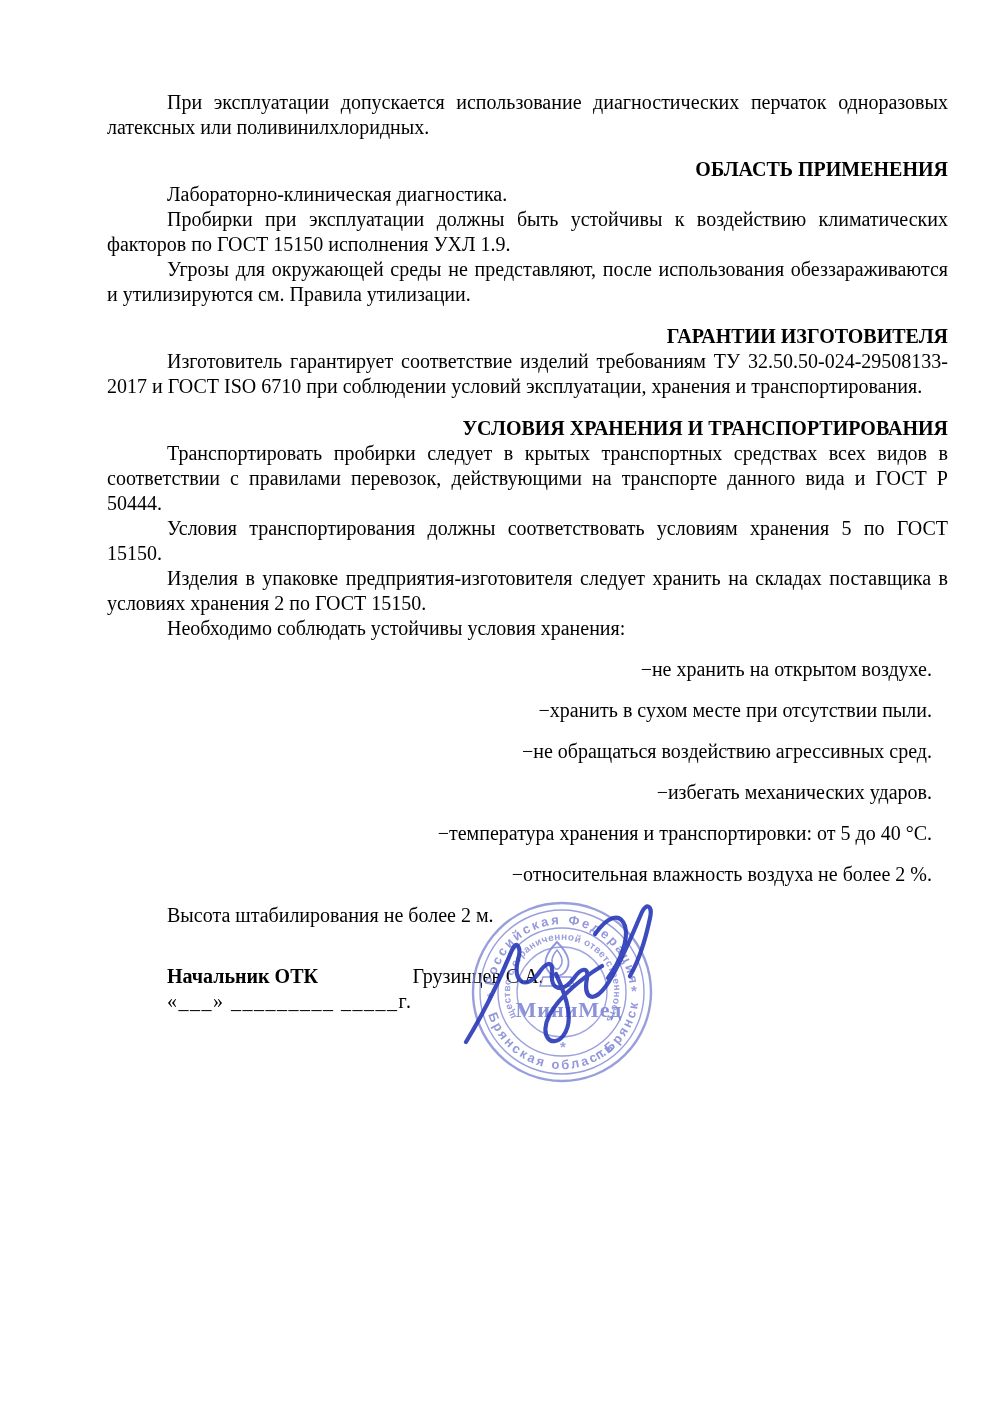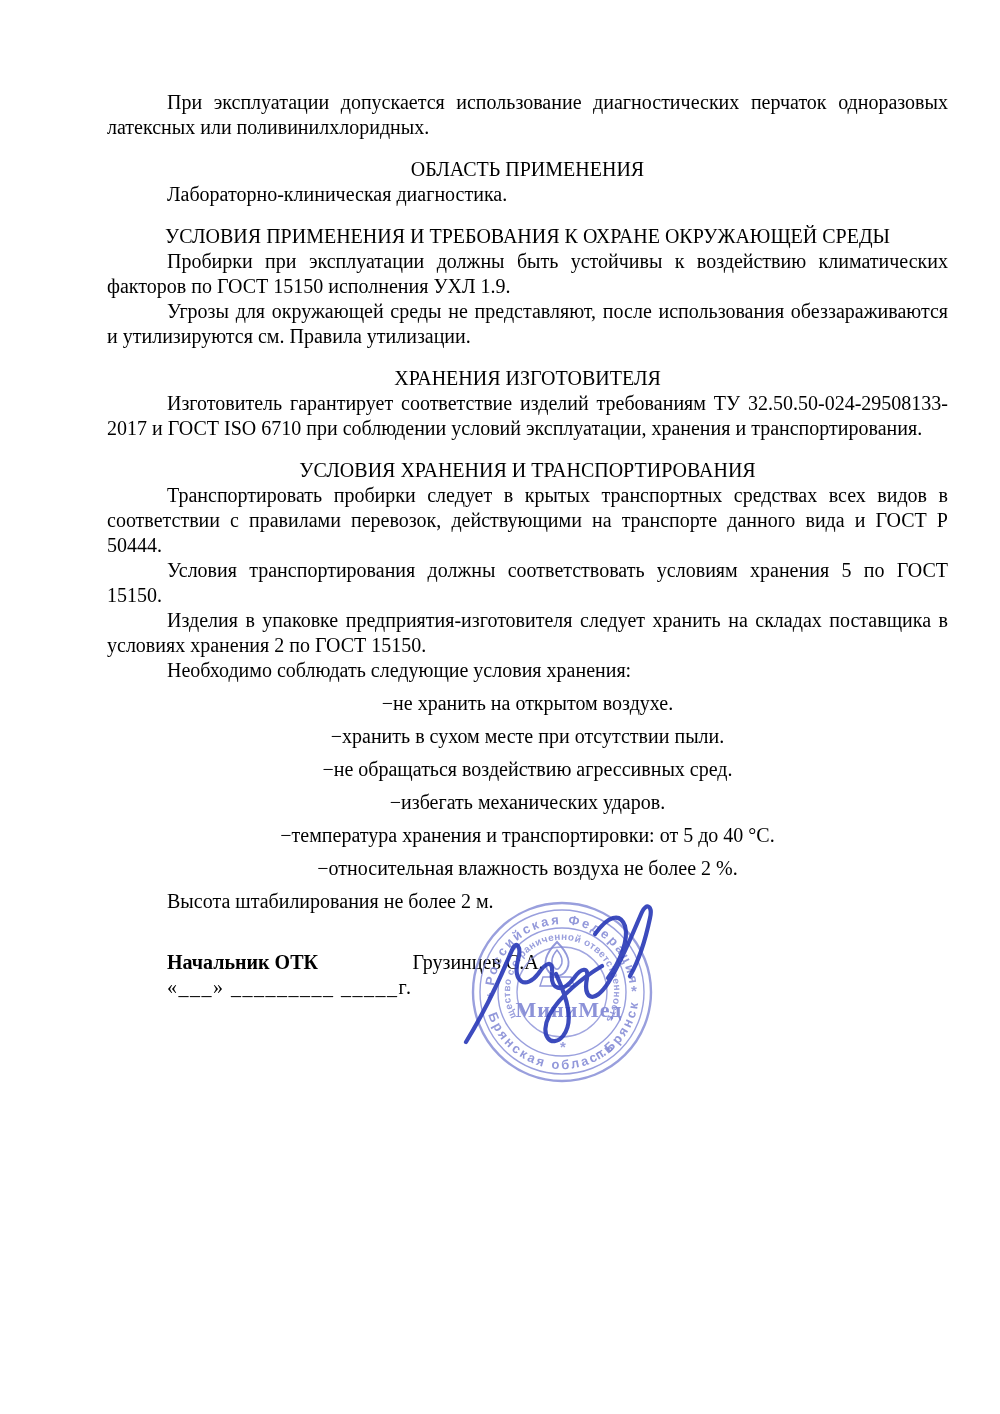--- a/index.html
+++ b/index.html
@@ -5,22 +5,22 @@
   html,body { margin:0; padding:0; background:#ffffff; }
   .page {
     position:relative; width:992px; height:1414px; background:#ffffff;
     font-family:"Liberation Serif", serif; color:#000; overflow:hidden;
   }
   .content { position:absolute; left:107px; top:90px; width:841px;
              font-size:20px; line-height:25px; }
   .para { margin:0; text-align:justify; }
   .indent { text-indent:60px; }
   .sec-title { margin:16px 0 0 0; font-size:20px; line-height:26px;
-               font-weight:normal; text-align:center; text-indent:0; }
-  .dash-item { margin:8px; text-align:center; }
+               font-weight:bold; text-align:right; text-indent:0; }
+  .dash-item { margin:16px; text-align:right; }
   .signoff { display:flex; 
              margin-top:36px; padding-right:58px; }
   .signoff .role { font-weight:bold; text-indent:60px; margin:0; }
   .signoff .date-line { margin:0 0 0 0; text-indent:60px; letter-spacing:1.5px; }
   .signoff .name { font-weight:normal; margin:0; }
   .stamp-wrap { position:absolute; left:450px; top:888px; width:232px; height:206px; }
   .stamp-arc-text { font-family:"Liberation Sans", sans-serif; font-size:13px;
                     font-weight:bold; letter-spacing:2.5px; opacity:0.85; }
   .stamp-inner-text { font-family:"Liberation Sans", sans-serif; font-size:10px;
                       font-weight:bold; letter-spacing:0.4px; opacity:0.8; }
@@ -33,32 +33,31 @@
 <body>
 
 <div class="page">
   <div class="content">
 
     <p class="para indent">При эксплуатации допускается использование диагностических перчаток одноразовых латексных или поливинилхлоридных.</p>
 
     <h2 class="sec-title">ОБЛАСТЬ ПРИМЕНЕНИЯ</h2>
     <p class="para indent">Лабораторно-клиническая диагностика.</p>
 
-    <h2 class="sec-title">УСЛОВИЯ ПРИМЕНЕНИЯ И ТРЕБОВАНИЯ К ОХРАНЕ ОКРУЖАЮЩЕЙ СРЕДЫ</h2>
     <p class="para indent">Пробирки при эксплуатации должны быть устойчивы к воздействию климатических факторов по ГОСТ 15150 исполнения УХЛ 1.9.</p>
     <p class="para indent">Угрозы для окружающей среды не представляют, после использования обеззараживаются и утилизируются см. Правила утилизации.</p>
 
-    <h2 class="sec-title">ХРАНЕНИЯ ИЗГОТОВИТЕЛЯ</h2>
+    <h2 class="sec-title">ГАРАНТИИ ИЗГОТОВИТЕЛЯ</h2>
     <p class="para indent">Изготовитель гарантирует соответствие изделий требованиям ТУ 32.50.50-024-29508133-2017 и ГОСТ ISO 6710 при соблюдении условий эксплуатации, хранения и транспортирования.</p>
 
     <h2 class="sec-title">УСЛОВИЯ ХРАНЕНИЯ И ТРАНСПОРТИРОВАНИЯ</h2>
     <p class="para indent">Транспортировать пробирки следует в крытых транспортных средствах всех видов в соответствии с правилами перевозок, действующими на транспорте данного вида и ГОСТ Р 50444.</p>
     <p class="para indent">Условия транспортирования должны соответствовать условиям хранения 5 по ГОСТ 15150.</p>
     <p class="para indent">Изделия в упаковке предприятия-изготовителя следует хранить на складах поставщика в условиях хранения 2 по ГОСТ 15150.</p>
-    <p class="para indent">Необходимо соблюдать следующие условия хранения:</p>
+    <p class="para indent">Необходимо соблюдать устойчивы условия хранения:</p>
 
     <p class="para dash-item">−не хранить на открытом воздухе.</p>
     <p class="para dash-item">−хранить в сухом месте при отсутствии пыли.</p>
     <p class="para dash-item">−не обращаться воздействию агрессивных сред.</p>
     <p class="para dash-item">−избегать механических ударов.</p>
     <p class="para dash-item">−температура хранения и транспортировки: от 5 до 40 °С.</p>
     <p class="para dash-item">−относительная влажность воздуха не более 2 %.</p>
 
     <p class="para indent">Высота штабилирования не более 2 м.</p>
 

